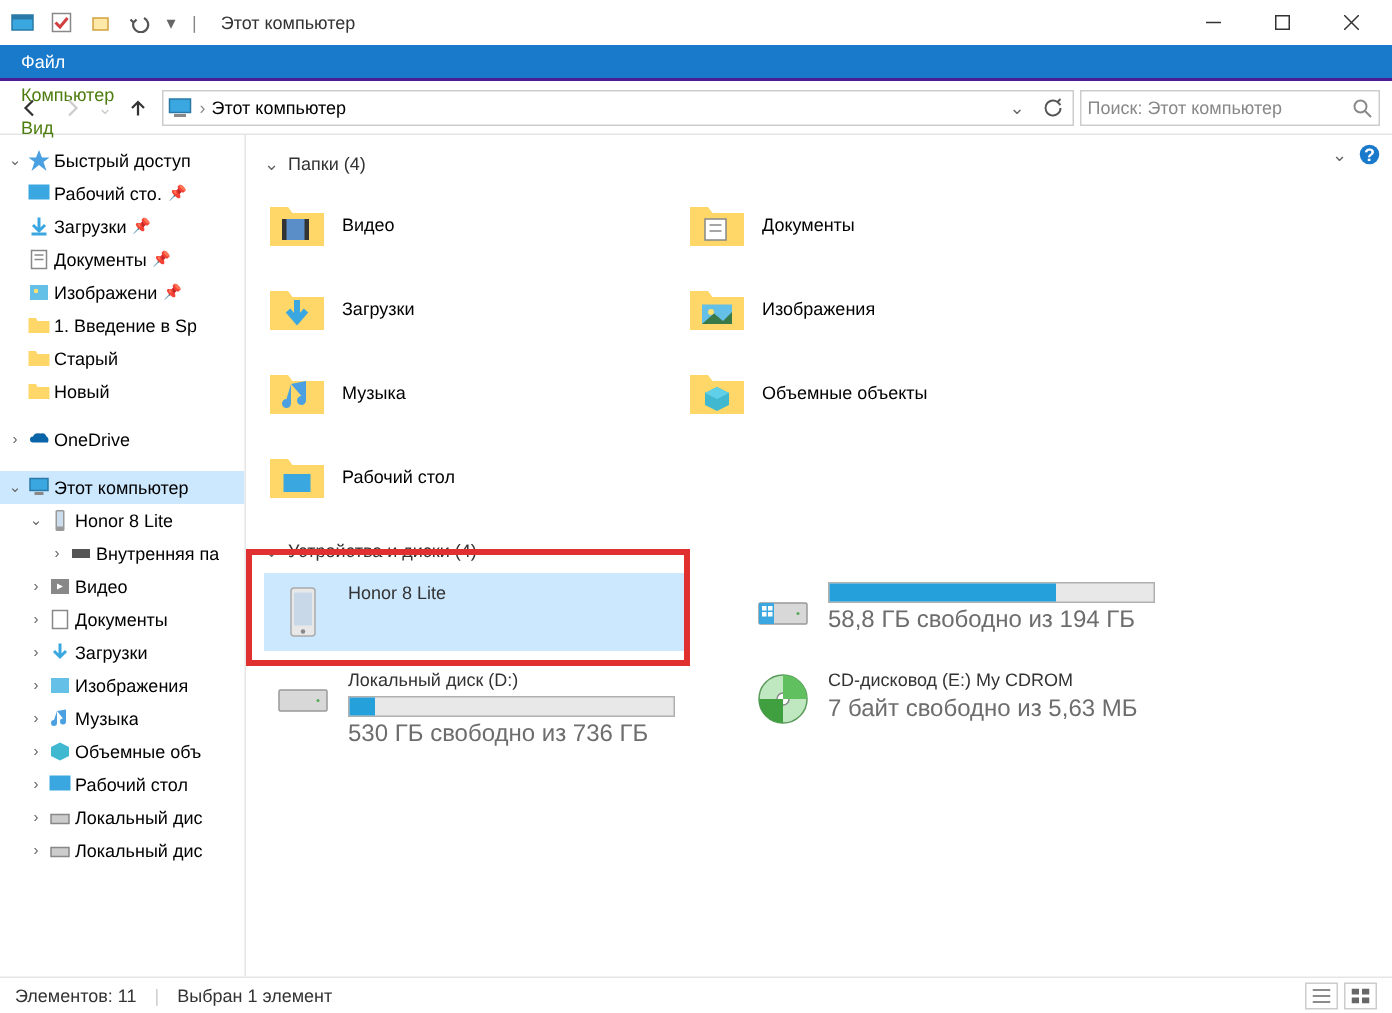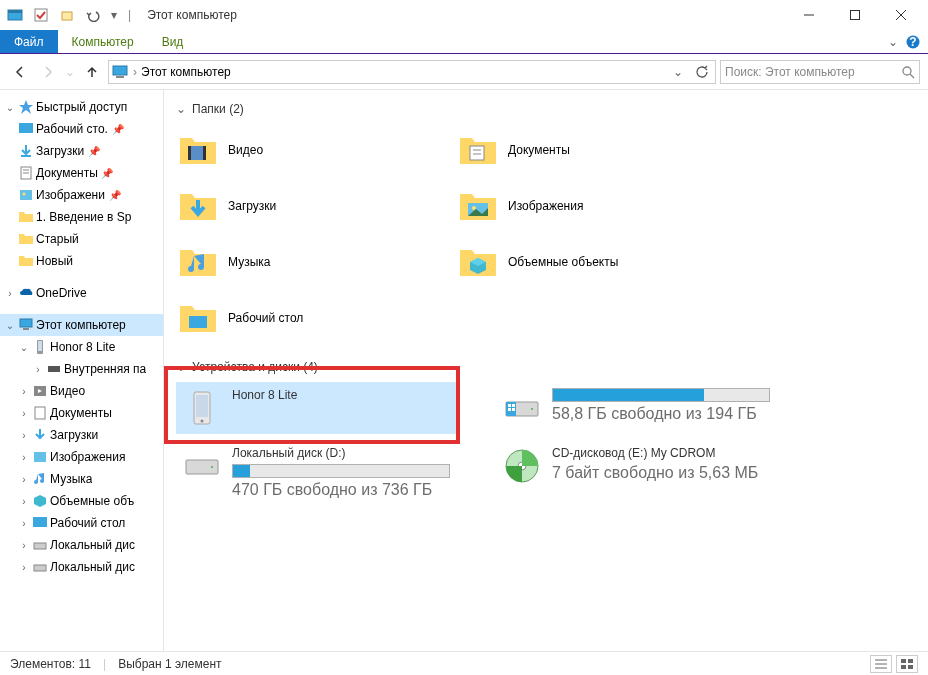--- a/index.html
+++ b/index.html
@@ -5,21 +5,21 @@
 * { margin: 0; padding: 0; box-sizing: border-box; font-family: 'Segoe UI', Tahoma, sans-serif; font-size: 12px; }
 body { background: #fff; width: 928px; height: 675px; overflow: hidden; position: relative; }
 
 .titlebar { height: 30px; display: flex; align-items: center; padding: 0 4px; }
 .titlebar-left { display: flex; align-items: center; gap: 4px; }
 .qat-btn { width: 22px; height: 22px; display: flex; align-items: center; justify-content: center; }
 .titlebar-title { margin-left: 8px; color: #333; }
 .titlebar-right { margin-left: auto; display: flex; }
 .win-btn { width: 46px; height: 30px; display: flex; align-items: center; justify-content: center; }
 
-.ribbon { height: 24px; display: flex; align-items: stretch; border-bottom: 1px solid #4c1d95; }
+.ribbon { height: 24px; display: flex; align-items: stretch; border-bottom: 3px solid #4c1d95; flex-direction: column; }
 .ribbon-tab { padding: 4px 14px; color: #4d7c0f; display: flex; align-items: center; }
 .ribbon-tab.file { background: #1979ca; color: #fff; }
 .ribbon-right { margin-left: auto; display: flex; align-items: center; padding-right: 8px; gap: 8px; }
 
 .navbar { height: 36px; display: flex; align-items: center; padding: 4px 8px; gap: 4px; border-bottom: 1px solid #e5e5e5; }
 .nav-btn { width: 24px; height: 24px; display: flex; align-items: center; justify-content: center; color: #555; }
 .nav-btn.disabled { color: #ccc; }
 .addressbar { flex: 1; height: 24px; border: 1px solid #ccc; display: flex; align-items: center; padding: 0 2px; gap: 4px; }
 .addressbar-icon { width: 18px; height: 16px; }
 .addressbar-text { flex: 1; }
@@ -370,21 +370,21 @@
             <rect x="2" y="6" width="12" height="6" fill="#ccc" stroke="#888"></rect>
           </svg>
         </span>
         <span class="tree-label">Локальный дис</span>
       </div>
   </div>
 
   <div class="main">
     <div class="group-header">
       <span class="group-chevron">⌄</span>
-      <span>Папки (2)</span>
+      <span>Папки (4)</span>
     </div>
     <div class="folder-grid">
       <div class="folder-item">
         <span class="folder-icon">
             <svg width="40" height="40">
               <path d="M2 8 L14 8 L17 12 L38 12 L38 34 L2 34 Z" fill="#ffd768"></path>
               <rect x="10" y="16" width="18" height="14" fill="#5a8ec8"></rect>
               <rect x="10" y="16" width="3" height="14" fill="#333"></rect>
               <rect x="25" y="16" width="3" height="14" fill="#333"></rect>
             </svg>
@@ -496,21 +496,21 @@
             <svg width="40" height="40">
               <rect x="4" y="14" width="32" height="14" rx="1" fill="#d8d8d8" stroke="#999"></rect>
               <circle cx="30" cy="21" r="1" fill="#5a5"></circle>
             </svg>
           </span>
         <div class="drive-info">
           <div class="drive-name">Локальный диск (D:)</div>
           <div class="drive-bar">
               <div class="drive-bar-fill" style="width:8%"></div>
             </div>
-          <div class="drive-stats">470 ГБ свободно из 736 ГБ</div>
+          <div class="drive-stats">530 ГБ свободно из 736 ГБ</div>
         </div>
       </div>
       <div class="drive-item">
         <span class="drive-icon">
             <svg width="40" height="40">
               <circle cx="20" cy="20" r="16" fill="#c0e8c0" stroke="#5a9a5a"></circle>
               <circle cx="20" cy="20" r="4" fill="#fff" stroke="#888"></circle>
               <path d="M20 4 A16 16 0 0 1 36 20 L20 20 Z" fill="#60c060"></path>
               <path d="M20 36 A16 16 0 0 1 4 20 L20 20 Z" fill="#40a040"></path>
             </svg>

